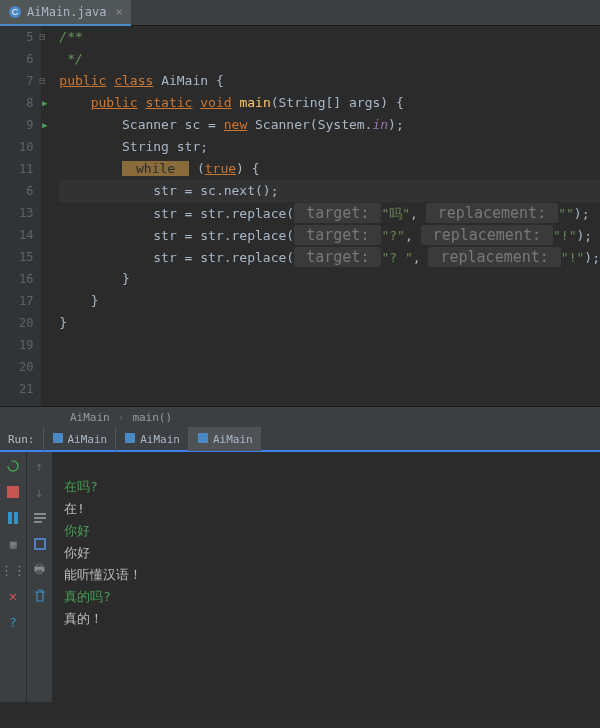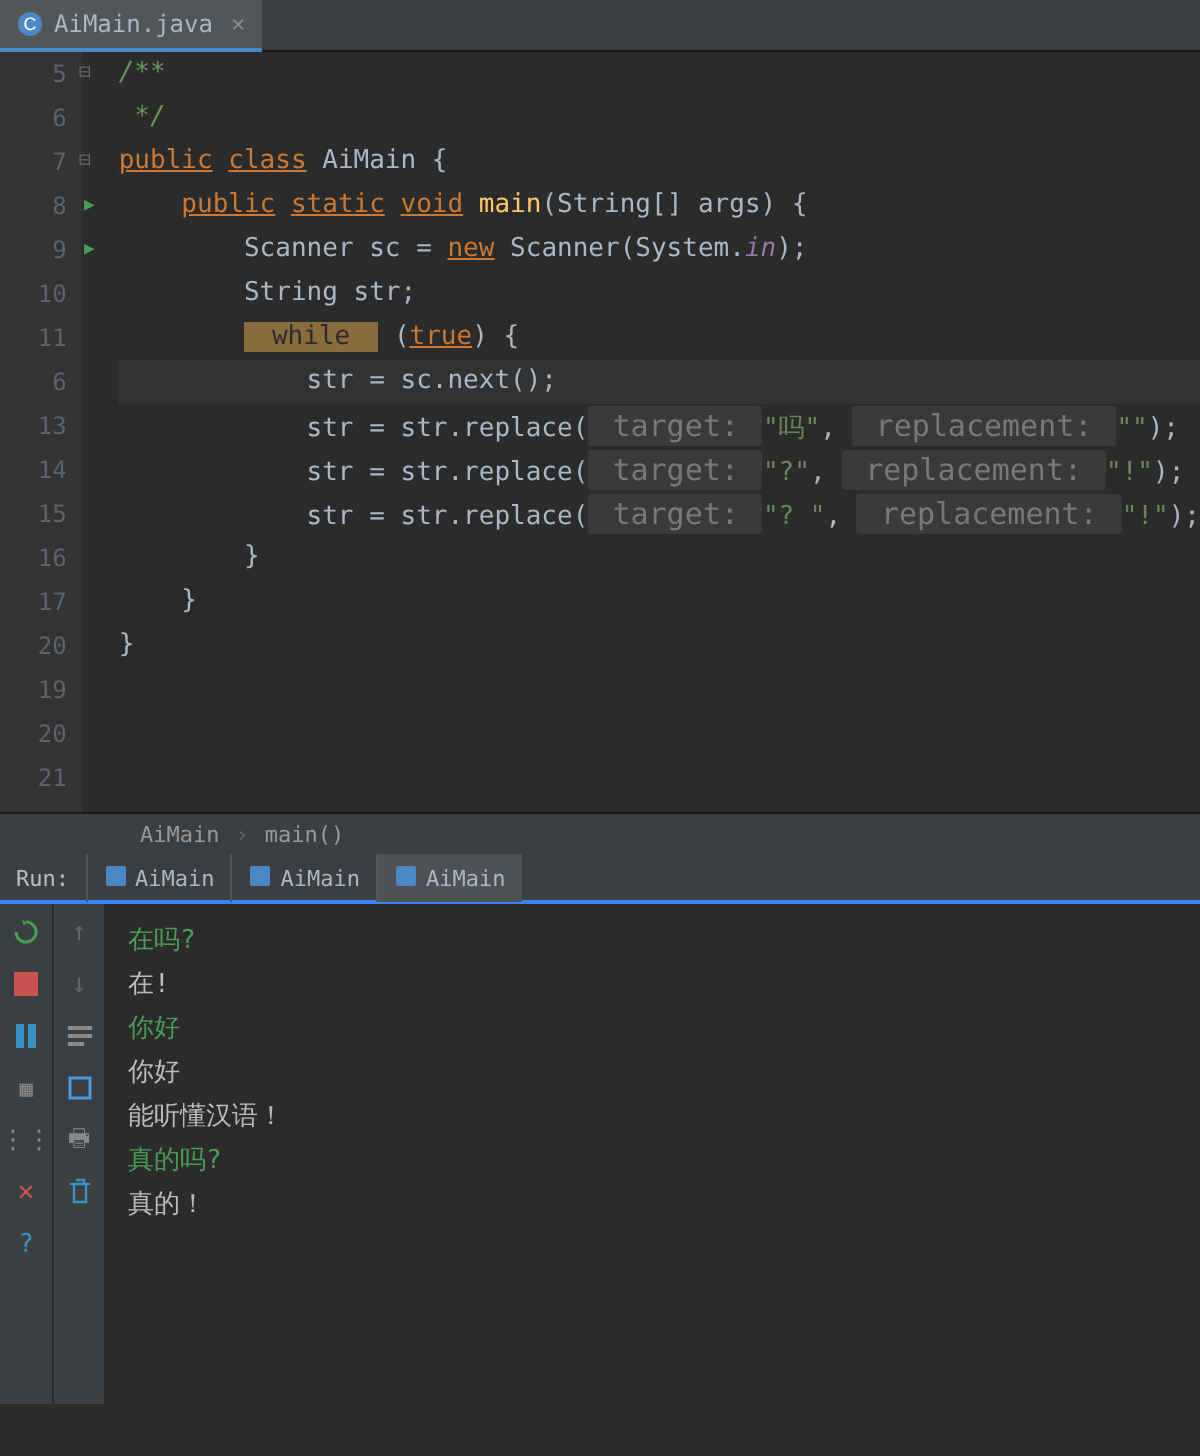--- a/index.html
+++ b/index.html
@@ -132,20 +132,21 @@
   gap: 10px;
   border-left: 1px solid #2b2b2b;
 }
 .tb-icon { width: 16px; height: 16px; display: flex; align-items: center; justify-content: center; cursor: pointer; }
 .console {
   flex: 1;
   background: #2b2b2b;
   padding: 8px 12px;
   font-size: 13px;
   line-height: 22px;
+  margin-top: 16px;
 }
 .console .input-line { color: #499c54; }
 .console .output-line { color: #bbbbbb; }
 </style>
 </head>
 <body>
 
 <div class="tab-bar">
   <div class="tab">
     <span class="file-icon">

